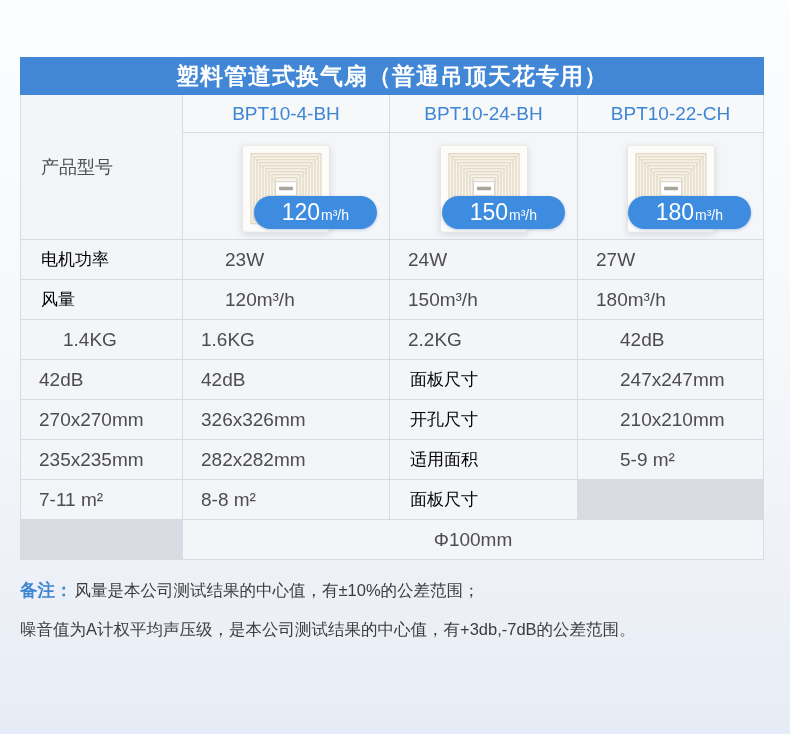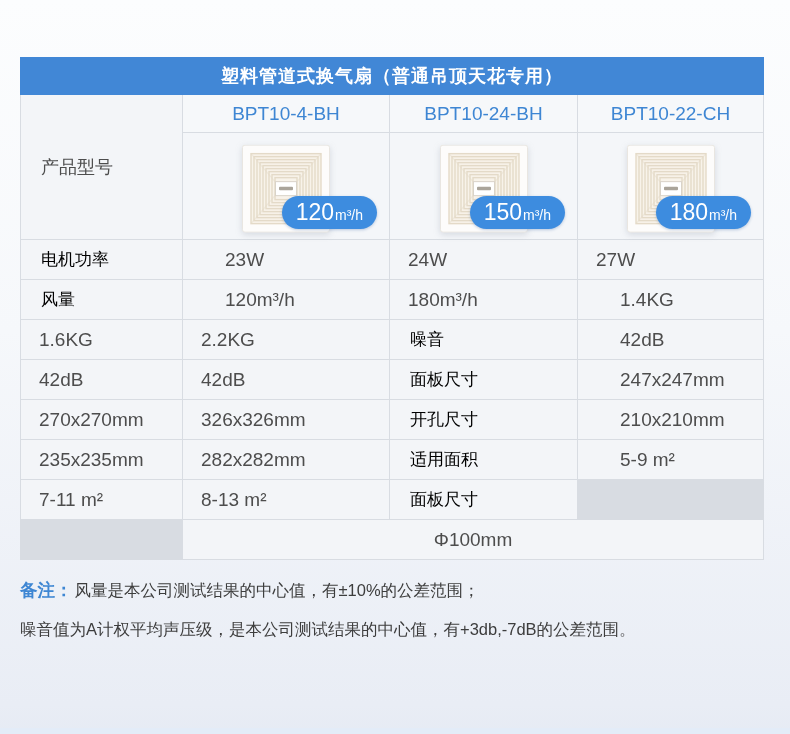--- a/index.html
+++ b/index.html
@@ -16,21 +16,21 @@
     position: absolute; left: 0; bottom: 0; width: 100%; height: 6px;
     background: #e3ecf8;
   }
 
   
   .spec-table {
     position: absolute; left: 20px; top: 57px; width: 744px;
   }
   .table-title {
     height: 38px; background: #4187d6; color: #ffffff;
-    font-size: 18px; font-weight: bold; letter-spacing: 1px;
+    font-size: 23px; font-weight: bold; letter-spacing: 1px;
     display: flex; align-items: center; justify-content: center;
   }
   .grid {
     display: grid;
     grid-template-columns: 161px 206px 187px 185px;
     grid-template-rows: 37px 106px repeat(8, 39px);
     gap: 1px;
     background: #d8dce2;
     border: 1px solid #d8dce2;
     border-top: none;
@@ -53,21 +53,21 @@
   
   .fan {
     position: absolute; left: 50%; top: 50%;
     transform: translate(-50%, -47%);
     width: 88px; height: 88px;
     filter: drop-shadow(0 2px 3px rgba(120,130,150,0.25));
   }
   
   .badge {
     position: absolute; right: 12px; bottom: 10px;
-    height: 33px; padding: 0 14px;
+    height: 33px; padding: 0 28px;
     background: #3d8cdf; border-radius: 17px;
     display: flex; align-items: baseline; justify-content: center;
     color: #ffffff; box-shadow: 0 1px 3px rgba(40,90,160,0.3);
   }
   .badge-val { font-size: 23px; line-height: 33px; }
   .badge-unit { font-size: 14px; margin-left: 1px; }
 
   
   .notes {
     position: absolute; left: 20px; top: 578px; width: 750px;
@@ -144,45 +144,45 @@
       </div>
     </div>
 
     <div class="cell row-label">电机功率</div>
     <div class="cell val pad1">23W</div>
     <div class="cell val pad2">24W</div>
     <div class="cell val pad2">27W</div>
 
     <div class="cell row-label">风量</div>
     <div class="cell val pad1">120m³/h</div>
+    <div class="cell val pad2">150m³/h</div>
     <div class="cell val pad2">180m³/h</div>
 
     <div class="cell val pad1">1.4KG</div>
     <div class="cell val pad2">1.6KG</div>
     <div class="cell val pad2">2.2KG</div>
 
-    <div class="cell row-label">噪音</div>
     <div class="cell val pad1">42dB</div>
     <div class="cell val pad2">42dB</div>
     <div class="cell val pad2">42dB</div>
 
     <div class="cell row-label">面板尺寸</div>
     <div class="cell val pad1">247x247mm</div>
     <div class="cell val pad2">270x270mm</div>
     <div class="cell val pad2">326x326mm</div>
 
     <div class="cell row-label">开孔尺寸</div>
     <div class="cell val pad1">210x210mm</div>
     <div class="cell val pad2">235x235mm</div>
     <div class="cell val pad2">282x282mm</div>
 
     <div class="cell row-label">适用面积</div>
     <div class="cell val pad1">5-9 m²</div>
     <div class="cell val pad2">7-11 m²</div>
-    <div class="cell val pad2">8-13 m²</div>
+    <div class="cell val pad2">8-8 m²</div>
 
     <div class="cell row-label">面板尺寸</div>
     <div class="cell merged-val">Φ100mm</div>
 
   </div>
 </div>
 
 <div class="notes">
   <p class="note-line1"><span class="note-label">备注：</span><span>风量是本公司测试结果的中心值，有±10%的公差范围；</span></p>
   <p class="note-line2">噪音值为A计权平均声压级，是本公司测试结果的中心值，有+3db,-7dB的公差范围。</p>

